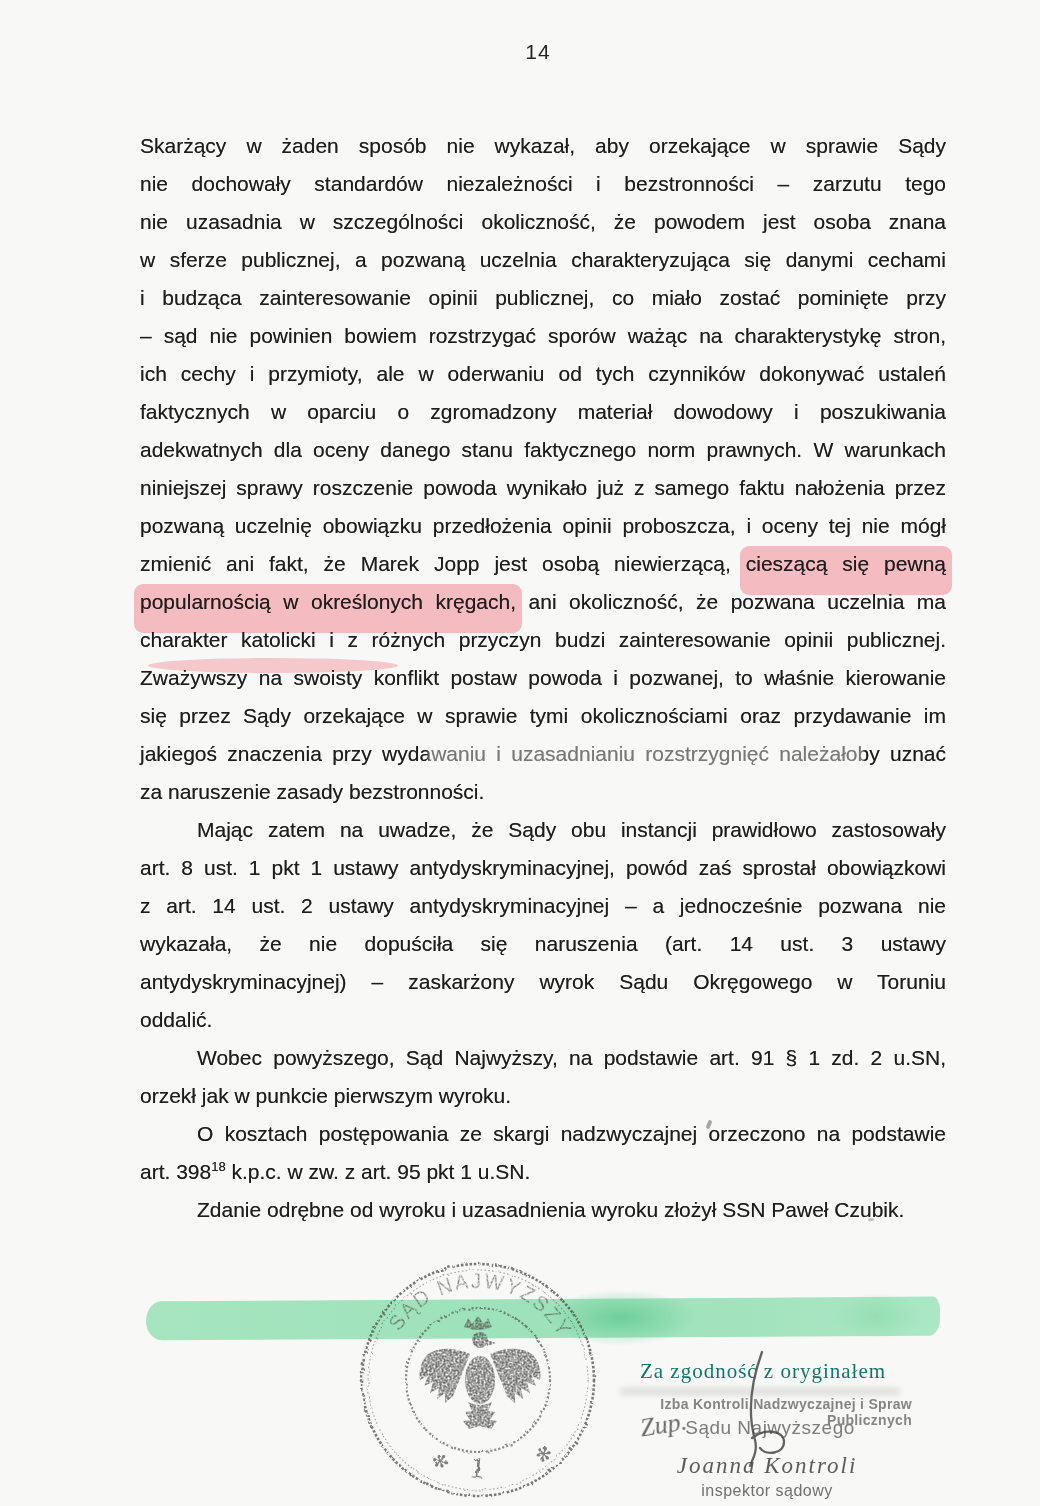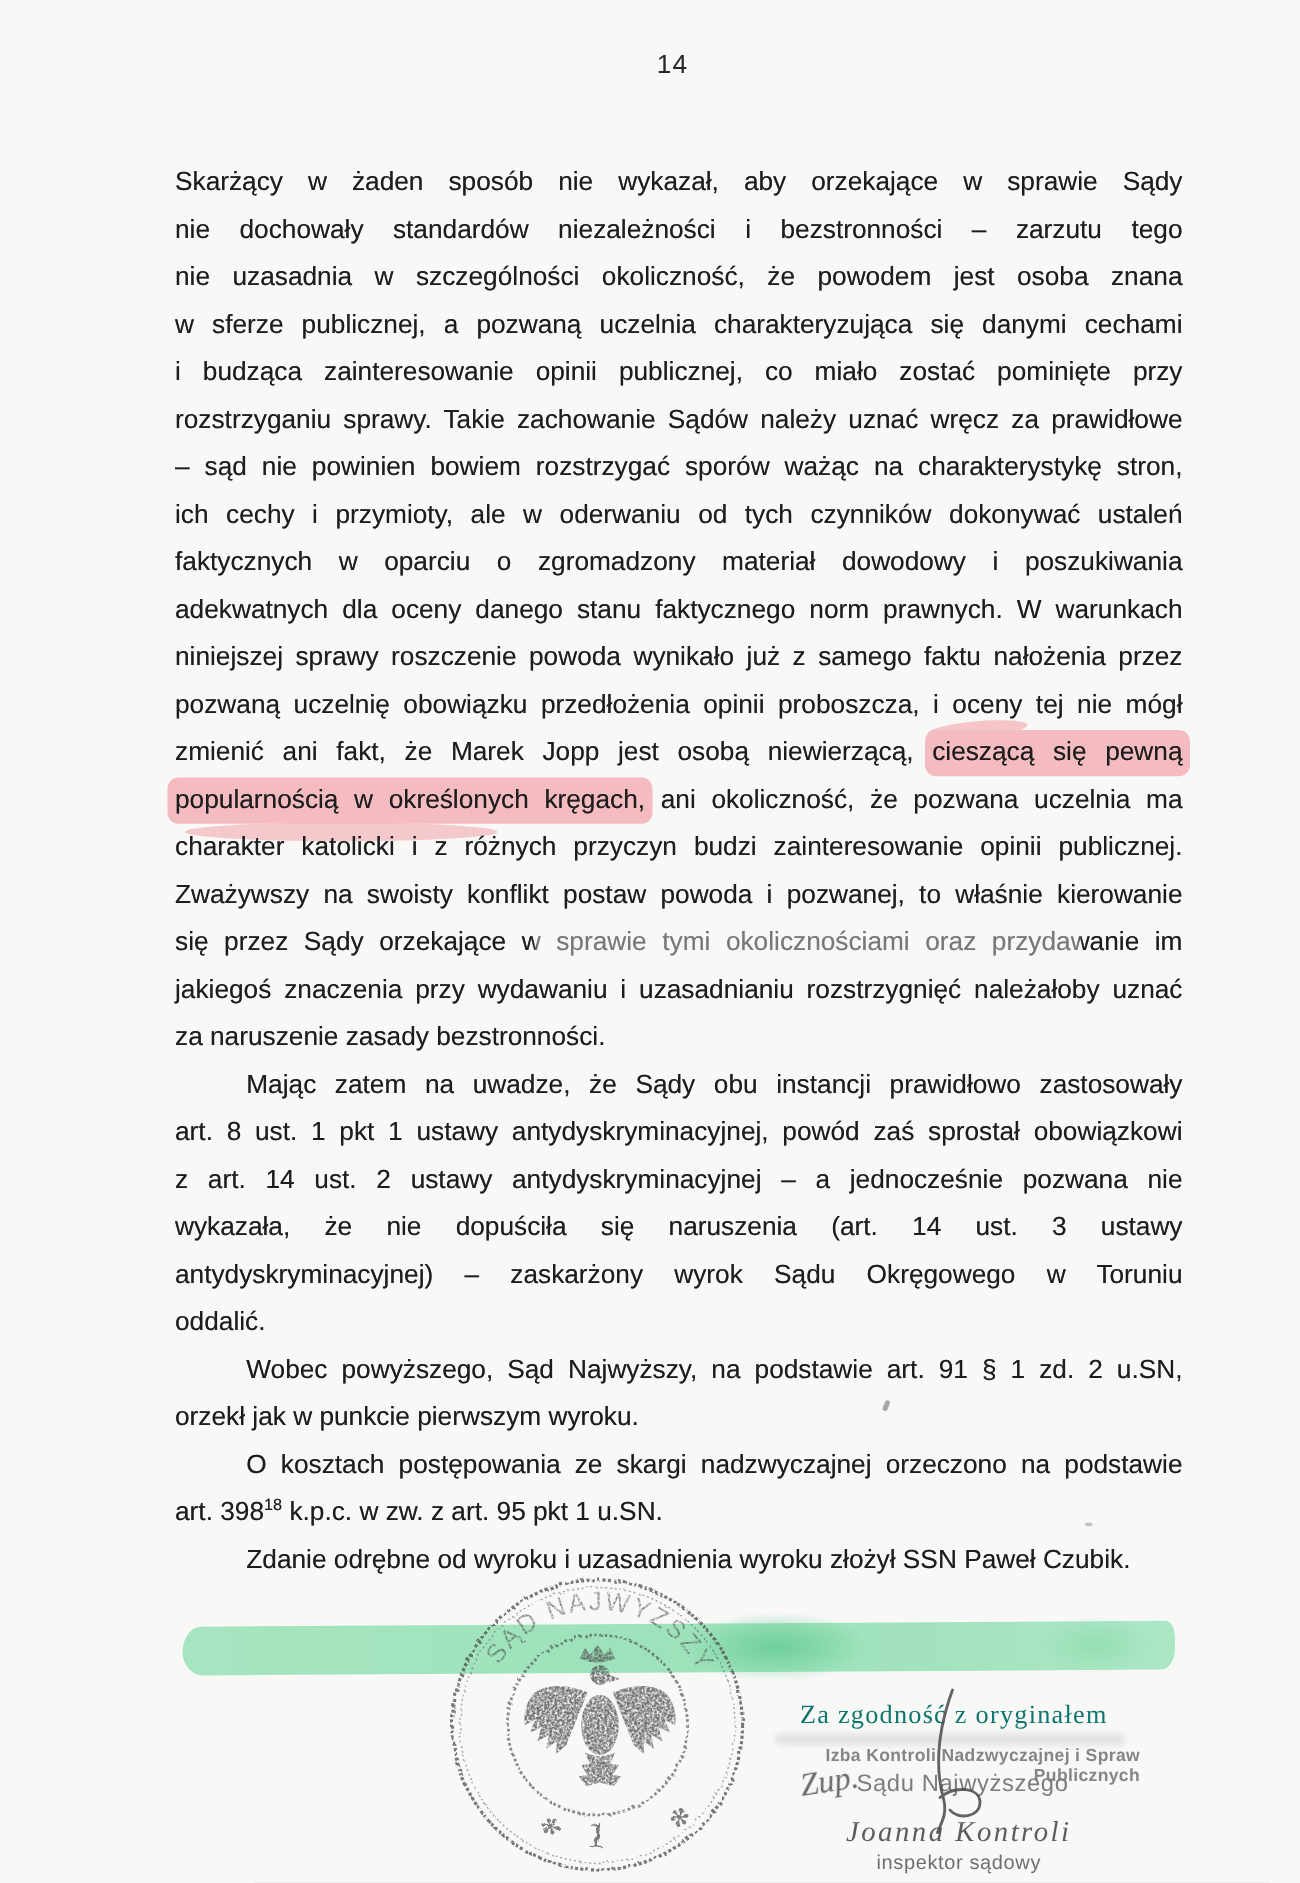--- a/index.html
+++ b/index.html
@@ -18,21 +18,21 @@
     font-size:21px;color:#1d1d1d;
     text-shadow:0 0 .5px rgba(25,25,25,.6);
   }
   .ln{height:38px;line-height:38px;text-align:justify;text-align-last:justify;}
   .ln.endp{text-align-last:left;}
   .ln.ind{text-indent:57px;}
   sup{vertical-align:super;font-size:13px;line-height:0;}
   
   .hl-pink{
     background:#f4bcc0;border-radius:9px;
-    padding:6px 6px 8px;margin:0 -6px;
+    padding:6px 6px 20px;margin:0 -6px;
     box-decoration-break:clone;-webkit-box-decoration-break:clone;
   }
   .pink-smudge{position:absolute;background:#f4bcc0;z-index:1;border-radius:50%;}
   .pink-smudge.s1{left:742px;top:577px;width:80px;height:13px;transform:rotate(-5deg);opacity:.85;}
   .pink-smudge.s2{left:148px;top:658px;width:250px;height:15px;opacity:.8;}
   .green-band{
     position:absolute;left:146px;top:1299px;width:794px;height:39px;z-index:1;
     background:linear-gradient(90deg,#a6e5bf 0%,#9de2ba 45%,#a2e3bd 75%,#abe7c4 100%);
     border-radius:16px 8px 12px 18px/22px 14px 18px 20px;
     transform:rotate(-.35deg);
@@ -100,21 +100,20 @@
   <div class="green-band"></div>
   <div class="pink-smudge s1"></div>
   <div class="pink-smudge s2"></div>
 
   <div class="text">
     <div class="ln">Skarżący w żaden sposób nie wykazał, aby orzekające w sprawie Sądy</div>
     <div class="ln">nie dochowały standardów niezależności i bezstronności – zarzutu tego</div>
     <div class="ln">nie uzasadnia w szczególności okoliczność, że powodem jest osoba znana</div>
     <div class="ln">w sferze publicznej, a pozwaną uczelnia charakteryzująca się danymi cechami</div>
     <div class="ln">i budząca zainteresowanie opinii publicznej, co miało zostać pominięte przy</div>
-    <div class="ln">rozstrzyganiu sprawy. Takie zachowanie Sądów należy uznać wręcz za prawidłowe</div>
     <div class="ln">– sąd nie powinien bowiem rozstrzygać sporów ważąc na charakterystykę stron,</div>
     <div class="ln">ich cechy i przymioty, ale w oderwaniu od tych czynników dokonywać ustaleń</div>
     <div class="ln">faktycznych w oparciu o zgromadzony materiał dowodowy i poszukiwania</div>
     <div class="ln">adekwatnych dla oceny danego stanu faktycznego norm prawnych. W warunkach</div>
     <div class="ln">niniejszej sprawy roszczenie powoda wynikało już z samego faktu nałożenia przez</div>
     <div class="ln">pozwaną uczelnię obowiązku przedłożenia opinii proboszcza, i oceny tej nie mógł</div>
     <div class="ln"><span>zmienić ani fakt, że Marek Jopp jest osobą niewierzącą, </span><span class="hl-pink">cieszącą się pewną</span></div>
     <div class="ln"><span class="hl-pink">popularnością w określonych kręgach,</span><span> ani okoliczność, że pozwana uczelnia ma</span></div>
     <div class="ln">charakter katolicki i z różnych przyczyn budzi zainteresowanie opinii publicznej.</div>
     <div class="ln">Zważywszy na swoisty konflikt postaw powoda i pozwanej, to właśnie kierowanie</div>

